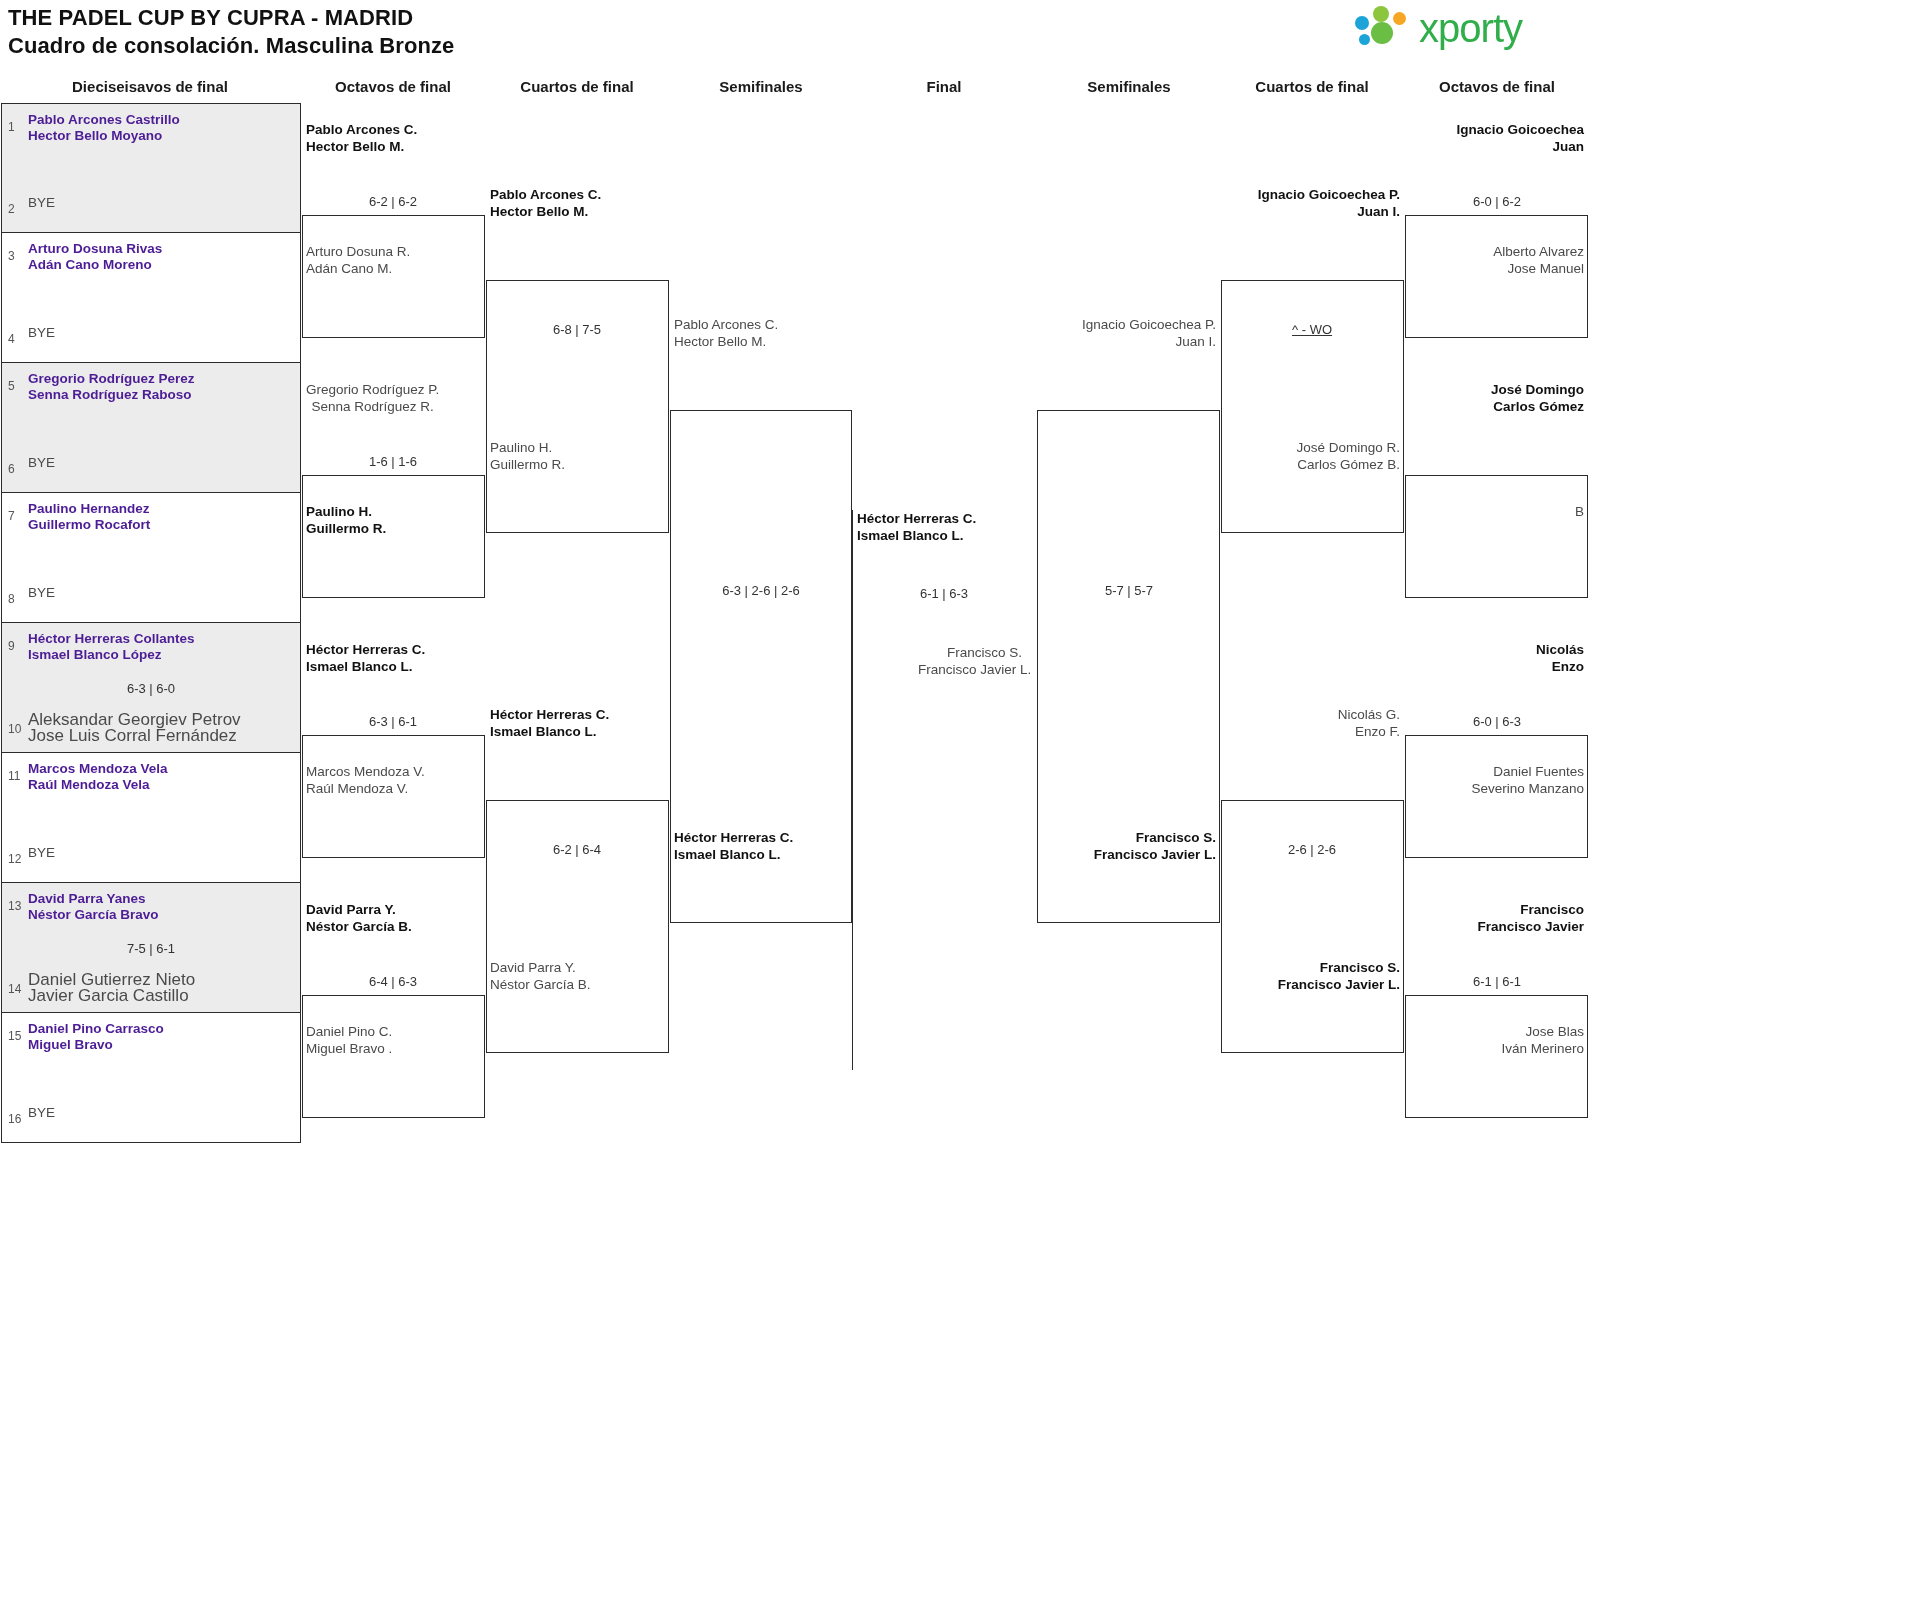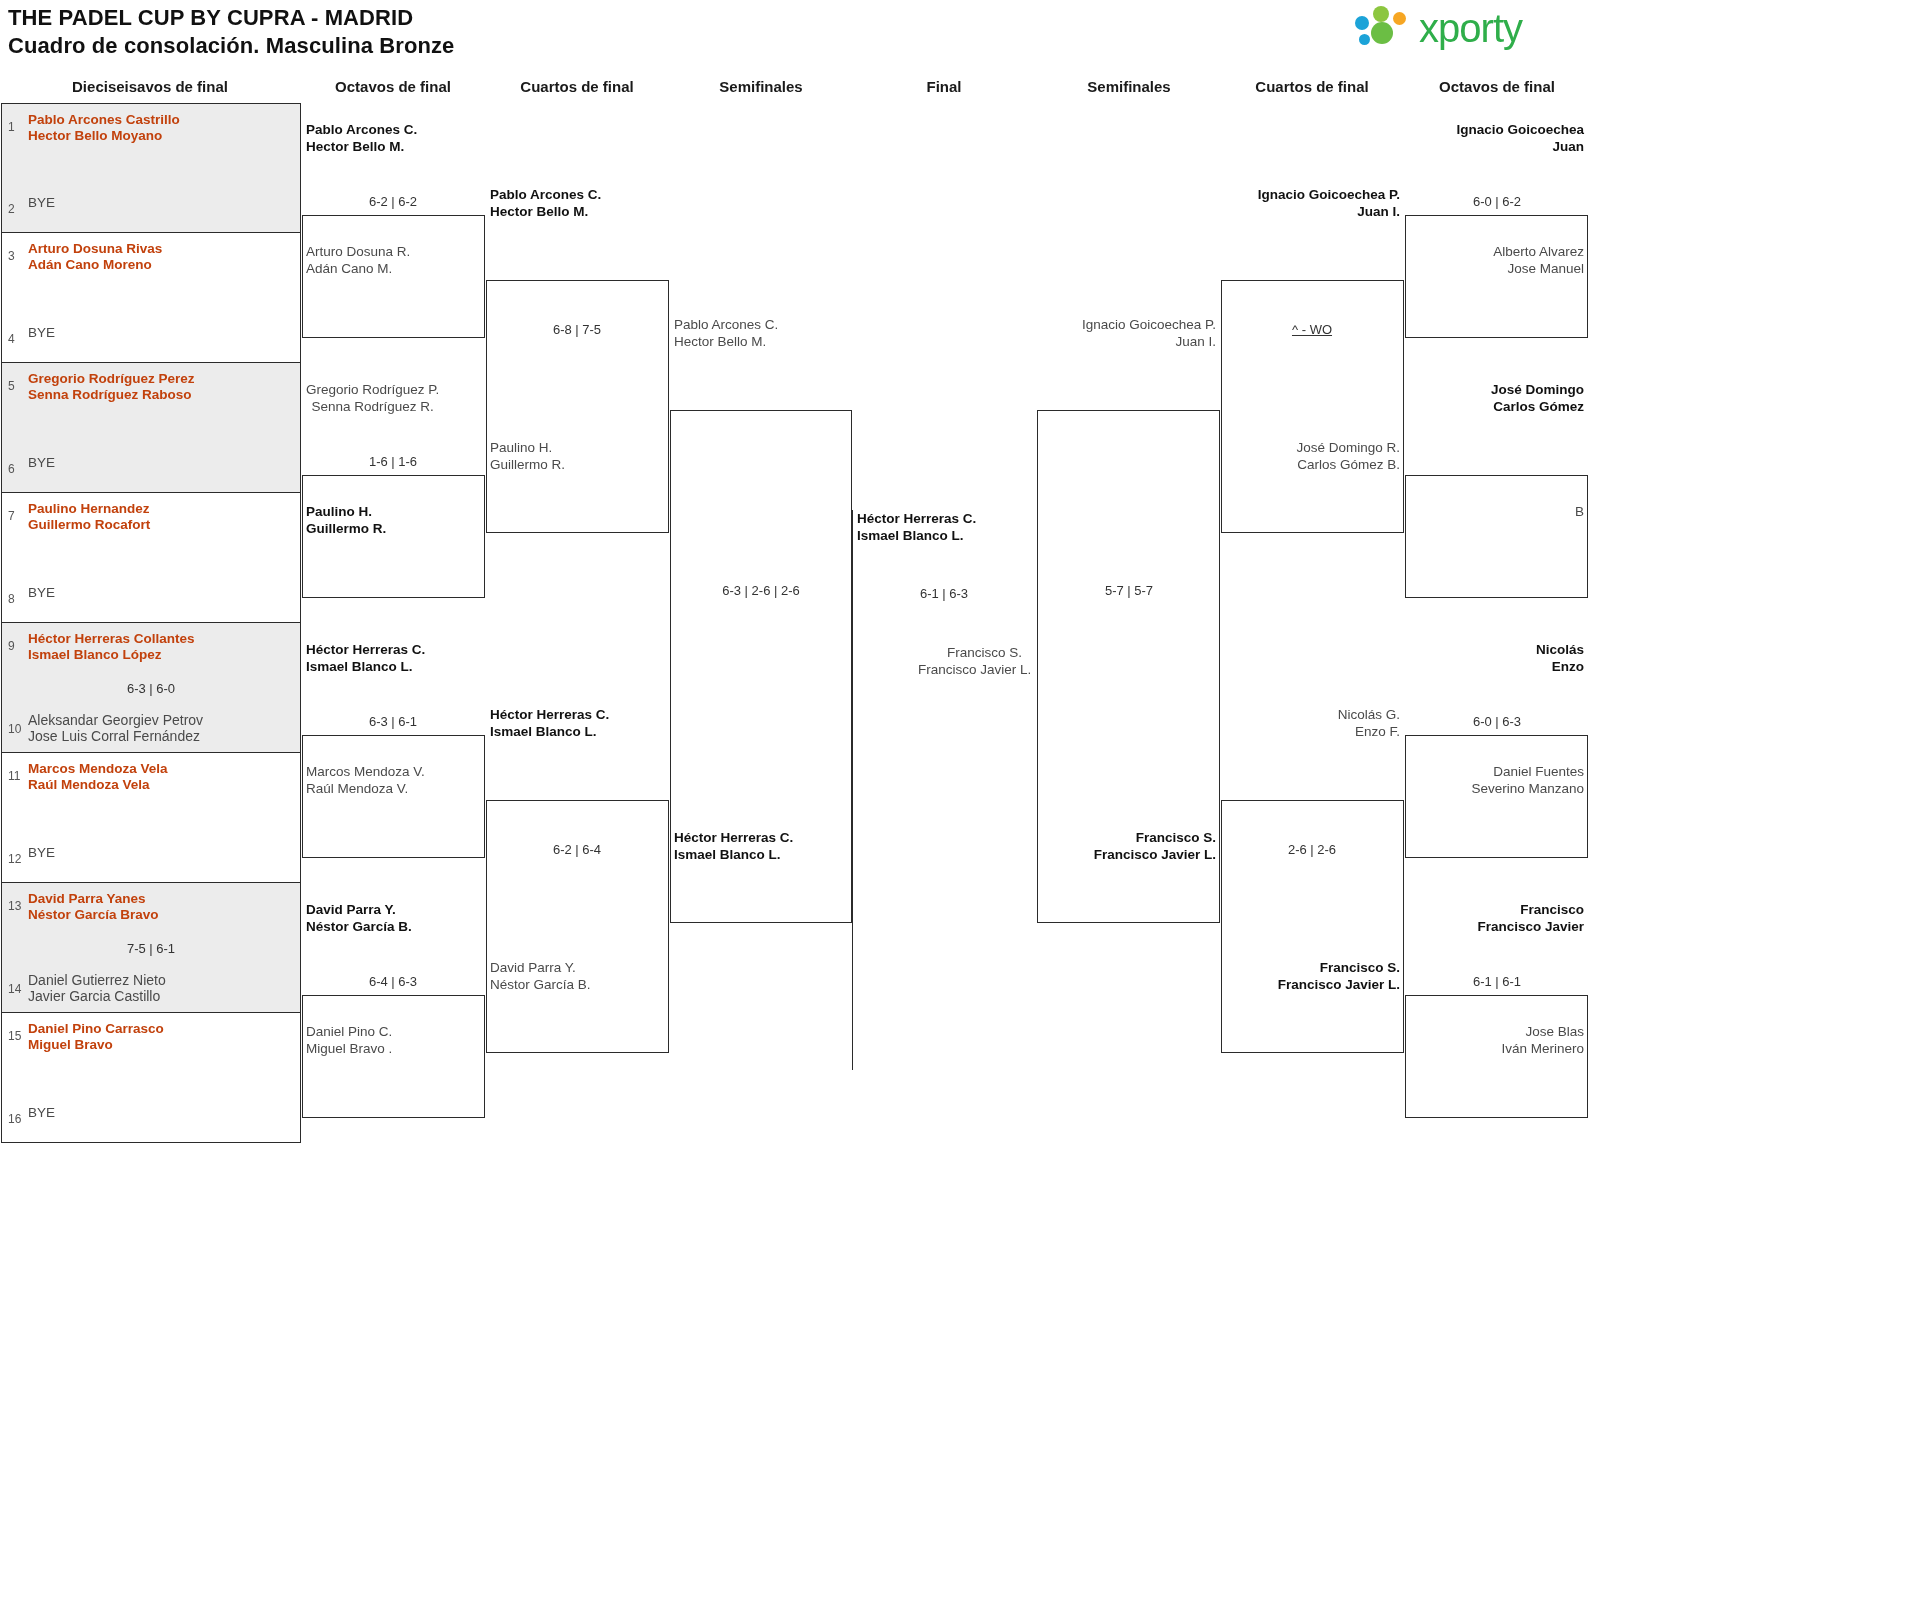--- a/index.html
+++ b/index.html
@@ -46,24 +46,24 @@
   }
   .seedrow:first-child { border-top: 1.5px solid #2b2b2b; }
   .seedrow.shade { background: #ececec; }
   .seed-num { position: absolute; left: 6px; font-size: 12px; color: #555; }
   .seed-top-num { top: 16px; }
   .seed-bot-num { bottom: 16px; }
   .seed-names {
     position: absolute; left: 26px; right: 6px; top: 8px;
     font-size: 13.5px; line-height: 16px;
   }
-  .seed-names.bold { font-weight: 700; color: #c2410c; }
+  .seed-names.bold { font-weight: 700; color: #4c1d95; }
   .seed-bot {
     position: absolute; left: 26px; right: 6px; bottom: 8px;
-    font-size: 14px; line-height: 16px;
+    font-size: 17px; line-height: 16px;
   }
   .seed-bot.norm { font-weight: 400; color: #4a4a4a; }
   .seed-bye { position: absolute; left: 26px; bottom: 22px; font-size: 13.5px; color: #4a4a4a; }
   .seed-score {
     position: absolute; left: 0; right: 0; top: 58px;
     text-align: center; font-size: 13px; color: #333;
   }
 
   
   .bx {

